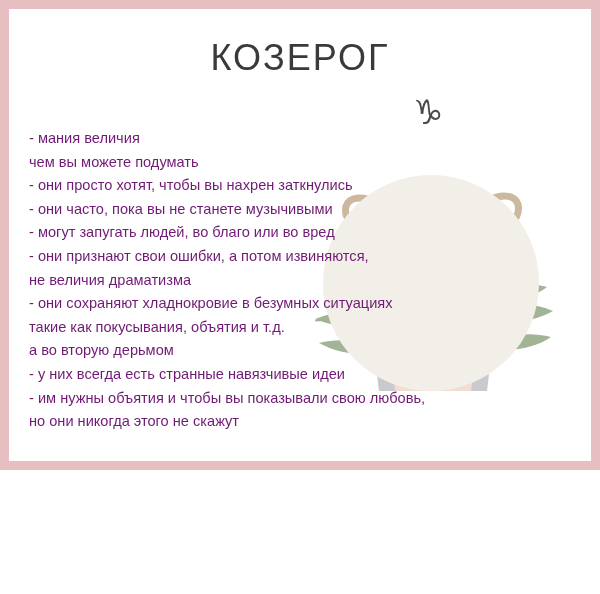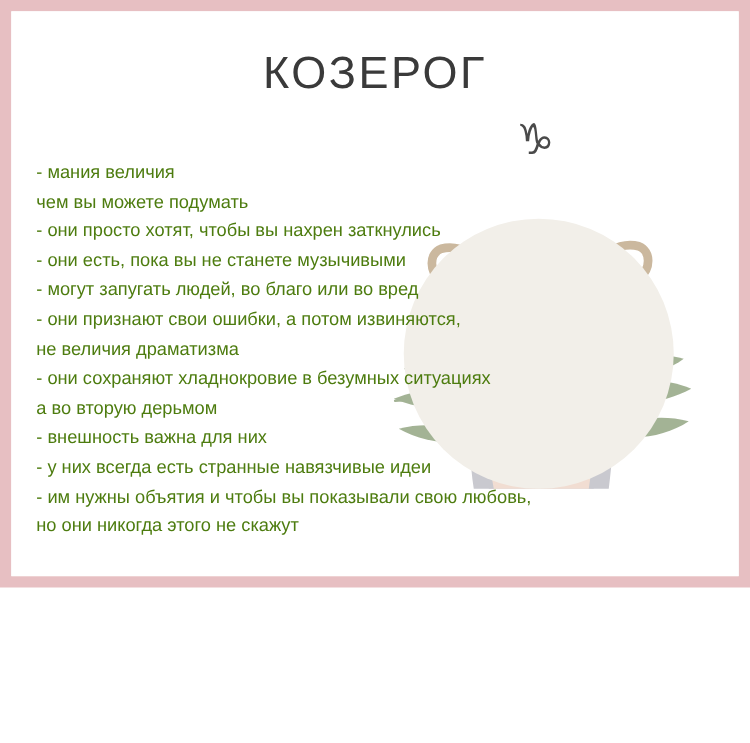--- a/index.html
+++ b/index.html
@@ -67,21 +67,21 @@
     height: 216px;
     border-radius: 50%;
     background: #f2efe9;
   }
 
   .text-block {
     position: absolute;
     left: 20px;
     top: 118px;
     width: 562px;
-    color: #4d7c0f;
+    color: #701a75;
     font-size: 14.6px;
     line-height: 23.6px;
   }
   .line {
     white-space: nowrap;
     font-family: "Liberation Sans", sans-serif;
   }
 </style>
 </head>
 <body>
@@ -130,26 +130,26 @@
           <path d="M130 104 C134 99 140 99 144 104"></path>
         </g>
         <path d="M119 122 C122 125 127 125 130 122" stroke="#c89a92" stroke-width="2" fill="none" stroke-linecap="round"></path>
       </svg>
     </div>
 
     <div class="text-block">
       <div class="line">- мания величия</div>
       <div class="line">чем вы можете подумать</div>
       <div class="line">- они просто хотят, чтобы вы нахрен заткнулись</div>
-      <div class="line">- они есть, пока вы не станете музычивыми</div>
+      <div class="line">- они часто, пока вы не станете музычивыми</div>
       <div class="line">- могут запугать людей, во благо или во вред</div>
       <div class="line">- они признают свои ошибки, а потом извиняются,</div>
       <div class="line">не величия драматизма</div>
       <div class="line">- они сохраняют хладнокровие в безумных ситуациях</div>
+      <div class="line">такие как покусывания, объятия и т.д.</div>
       <div class="line">а во вторую дерьмом</div>
-      <div class="line">- внешность важна для них</div>
       <div class="line">- у них всегда есть странные навязчивые идеи</div>
       <div class="line">- им нужны объятия и чтобы вы показывали свою любовь,</div>
       <div class="line">но они никогда этого не скажут</div>
     </div>
 
   </div>
 </div>
 
 </body></html>

